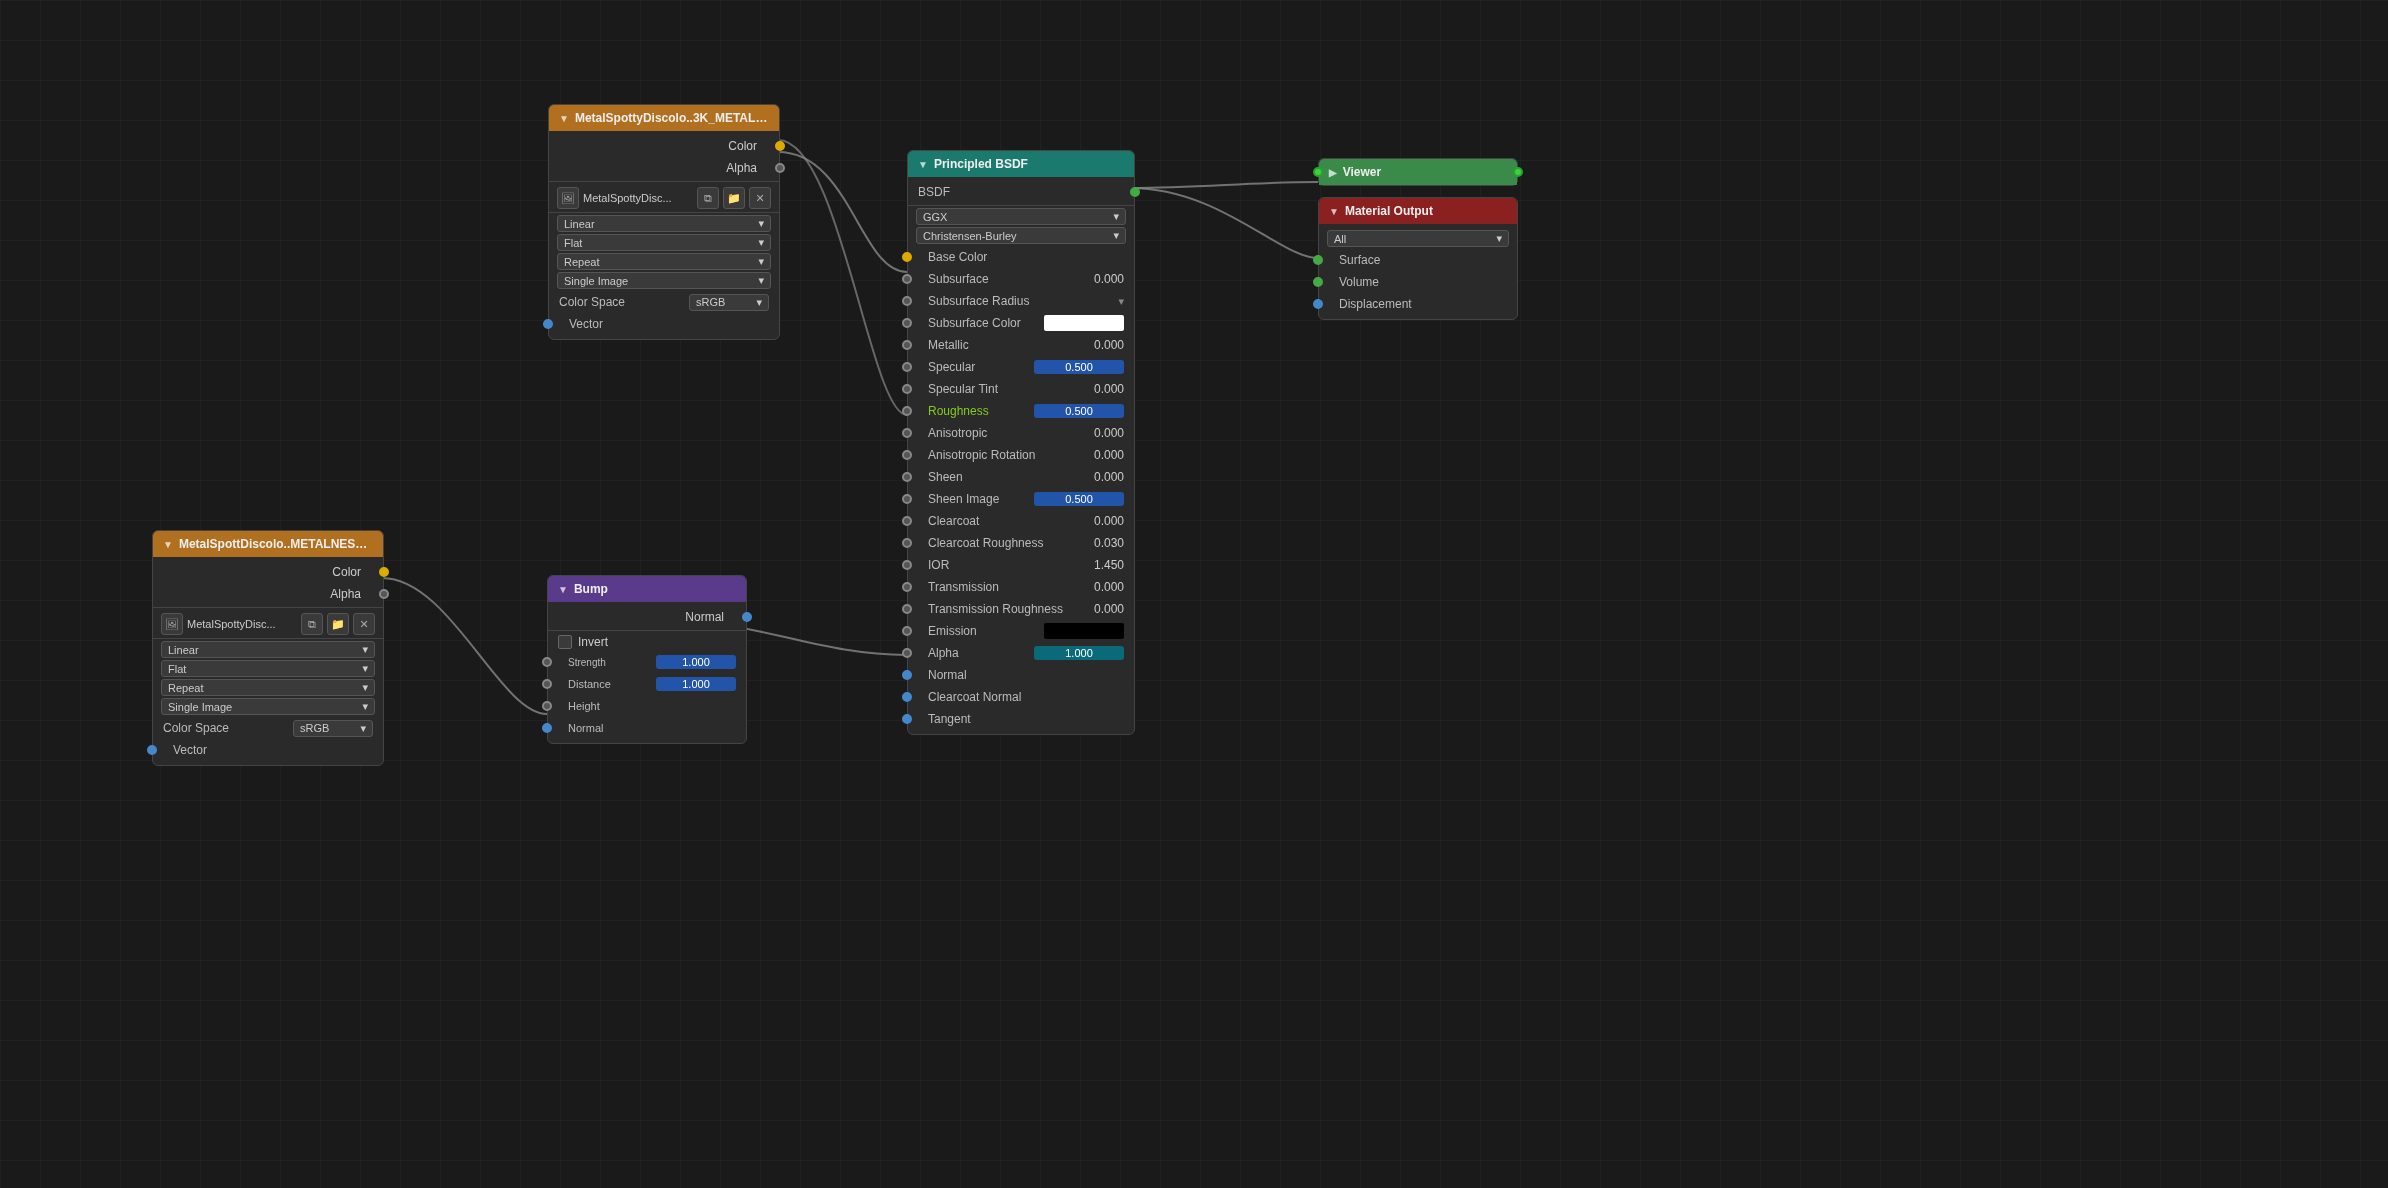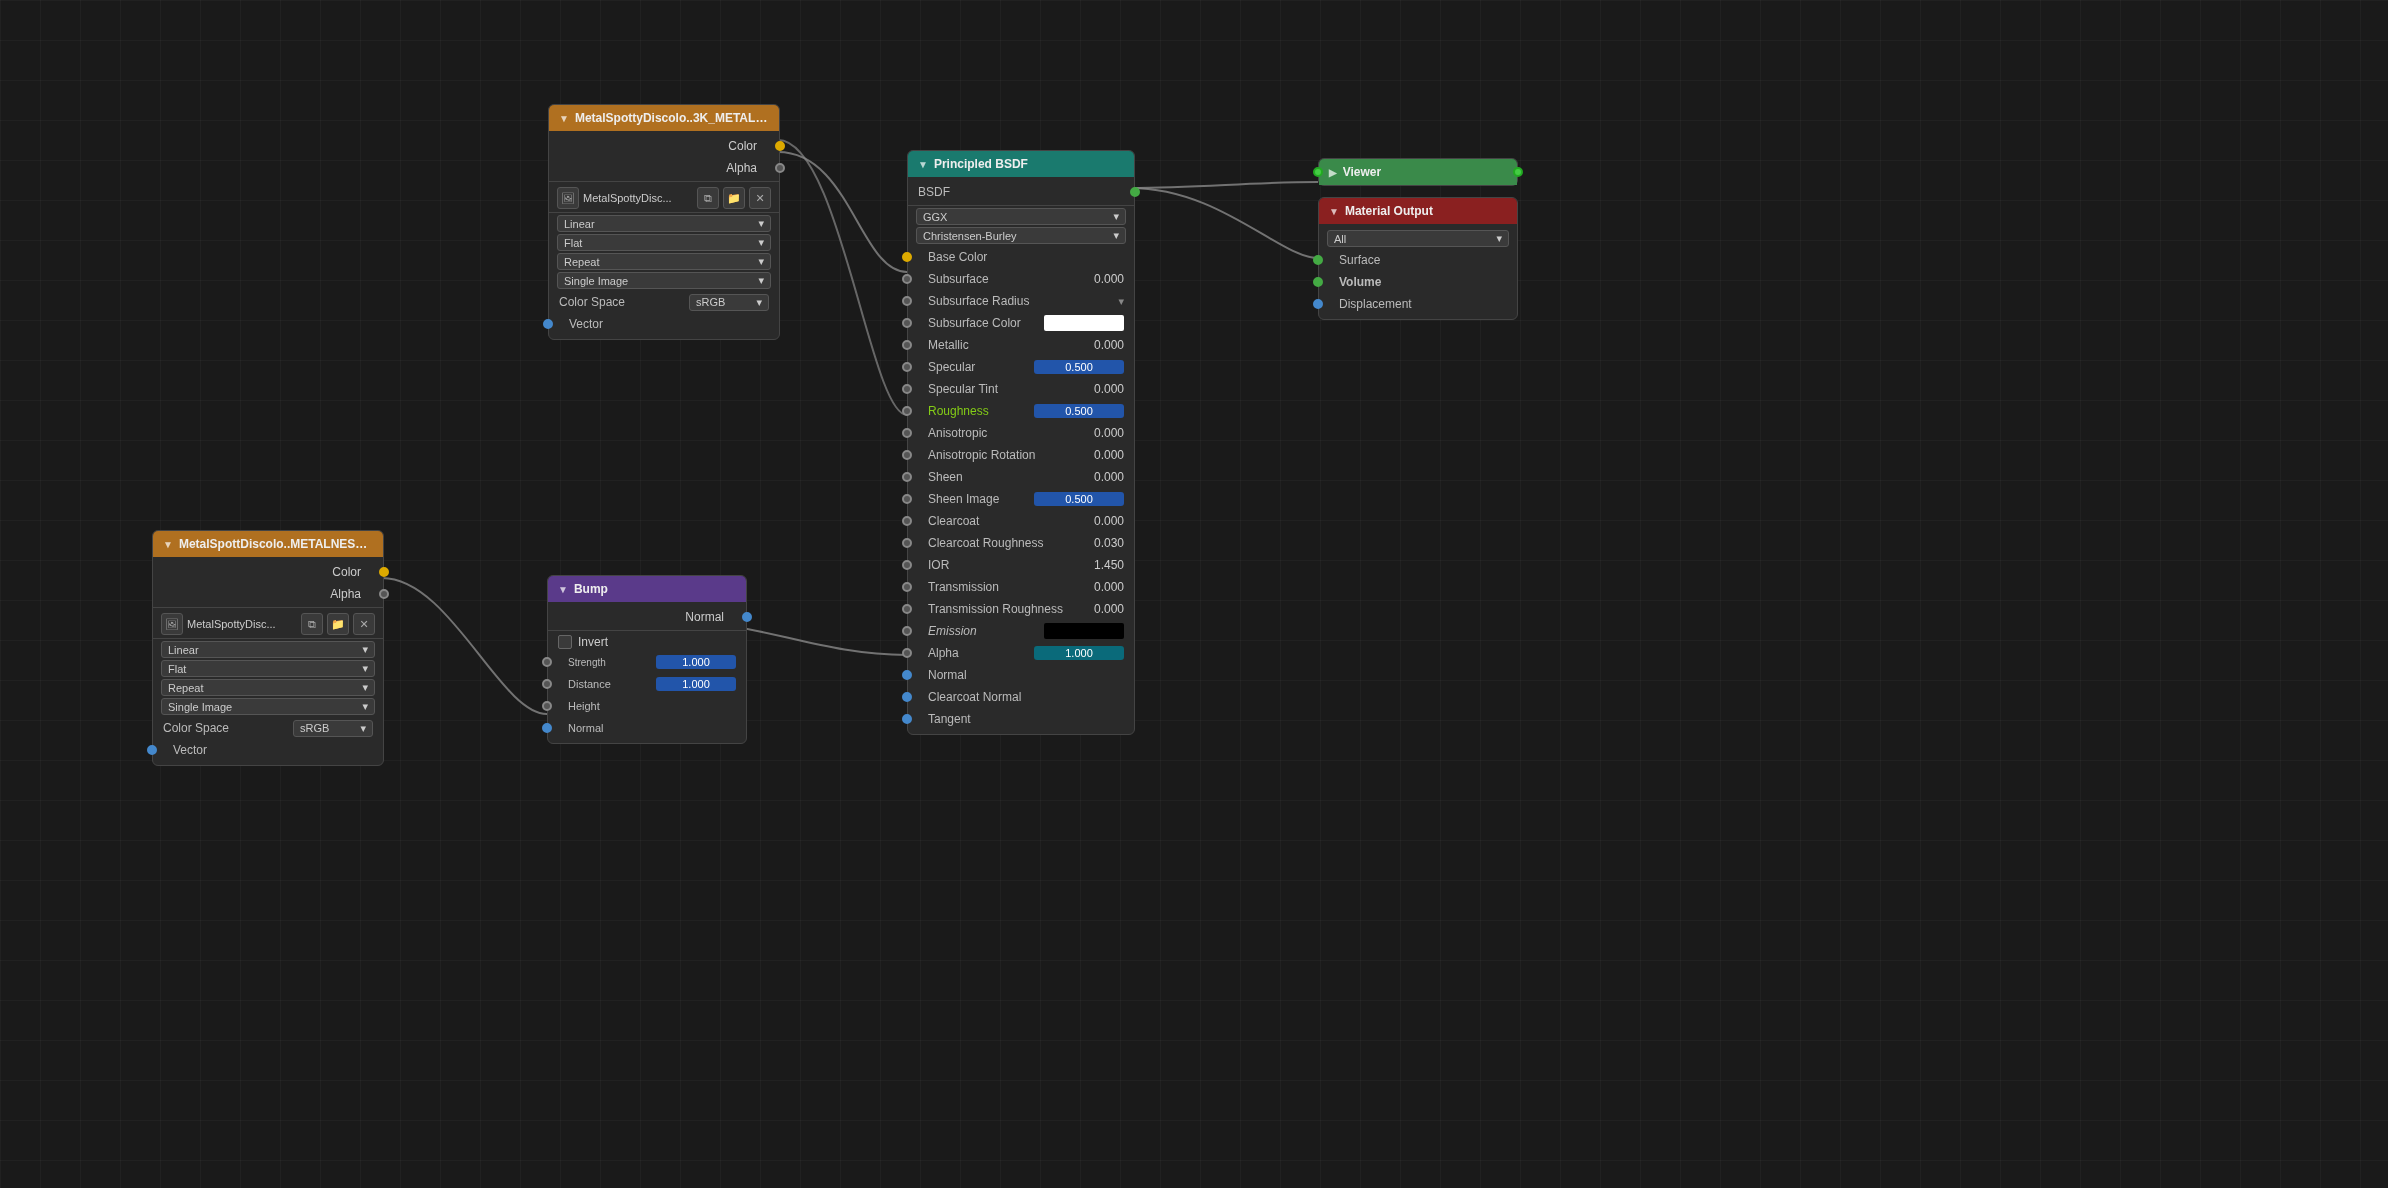--- a/index.html
+++ b/index.html
@@ -421,21 +421,21 @@
       <span class="label" style="padding-left:10px;">Transmission</span>
       <span class="value">0.000</span>
     </div>
 
     <div class="node-row" style="position:relative;">
       <div class="socket socket-left socket-gray" style="left:-6px; top:50%; transform:translateY(-50%);"></div>
       <span class="label" style="padding-left:10px;">Transmission Roughness</span>
       <span class="value">0.000</span>
     </div>
 
-    <div class="node-row" style="position:relative;font-style:italic;">
+    <div class="node-row" style="position:relative;">
       <div class="socket socket-left socket-gray" style="left:-6px; top:50%; transform:translateY(-50%);"></div>
       <span class="label" style="padding-left:10px;">Emission</span>
       <div class="color-swatch color-swatch-black"></div>
     </div>
 
     <div class="node-row" style="position:relative;">
       <div class="socket socket-left socket-gray" style="left:-6px; top:50%; transform:translateY(-50%);"></div>
       <span style="padding-left:10px; flex:1; font-size:12px; color:#bbb;">Alpha</span>
       <div class="value-bar value-bar-cyan" style="width:90px;">1.000</div>
     </div>
@@ -591,21 +591,21 @@
         <span>All</span>
         <span>▾</span>
       </div>
     </div>
 
     <div class="node-row" style="position:relative;">
       <div class="socket socket-left socket-green-s" style="left:-6px; top:50%; transform:translateY(-50%);"></div>
       <span class="label" style="padding-left:10px;">Surface</span>
     </div>
 
-    <div class="node-row" style="position:relative;font-weight:bold;">
+    <div class="node-row" style="position:relative;">
       <div class="socket socket-left socket-green-s" style="left:-6px; top:50%; transform:translateY(-50%);"></div>
       <span class="label" style="padding-left:10px;">Volume</span>
     </div>
 
     <div class="node-row" style="position:relative;">
       <div class="socket socket-left socket-blue" style="left:-6px; top:50%; transform:translateY(-50%);"></div>
       <span class="label" style="padding-left:10px;">Displacement</span>
     </div>
   </div>
 </div>

